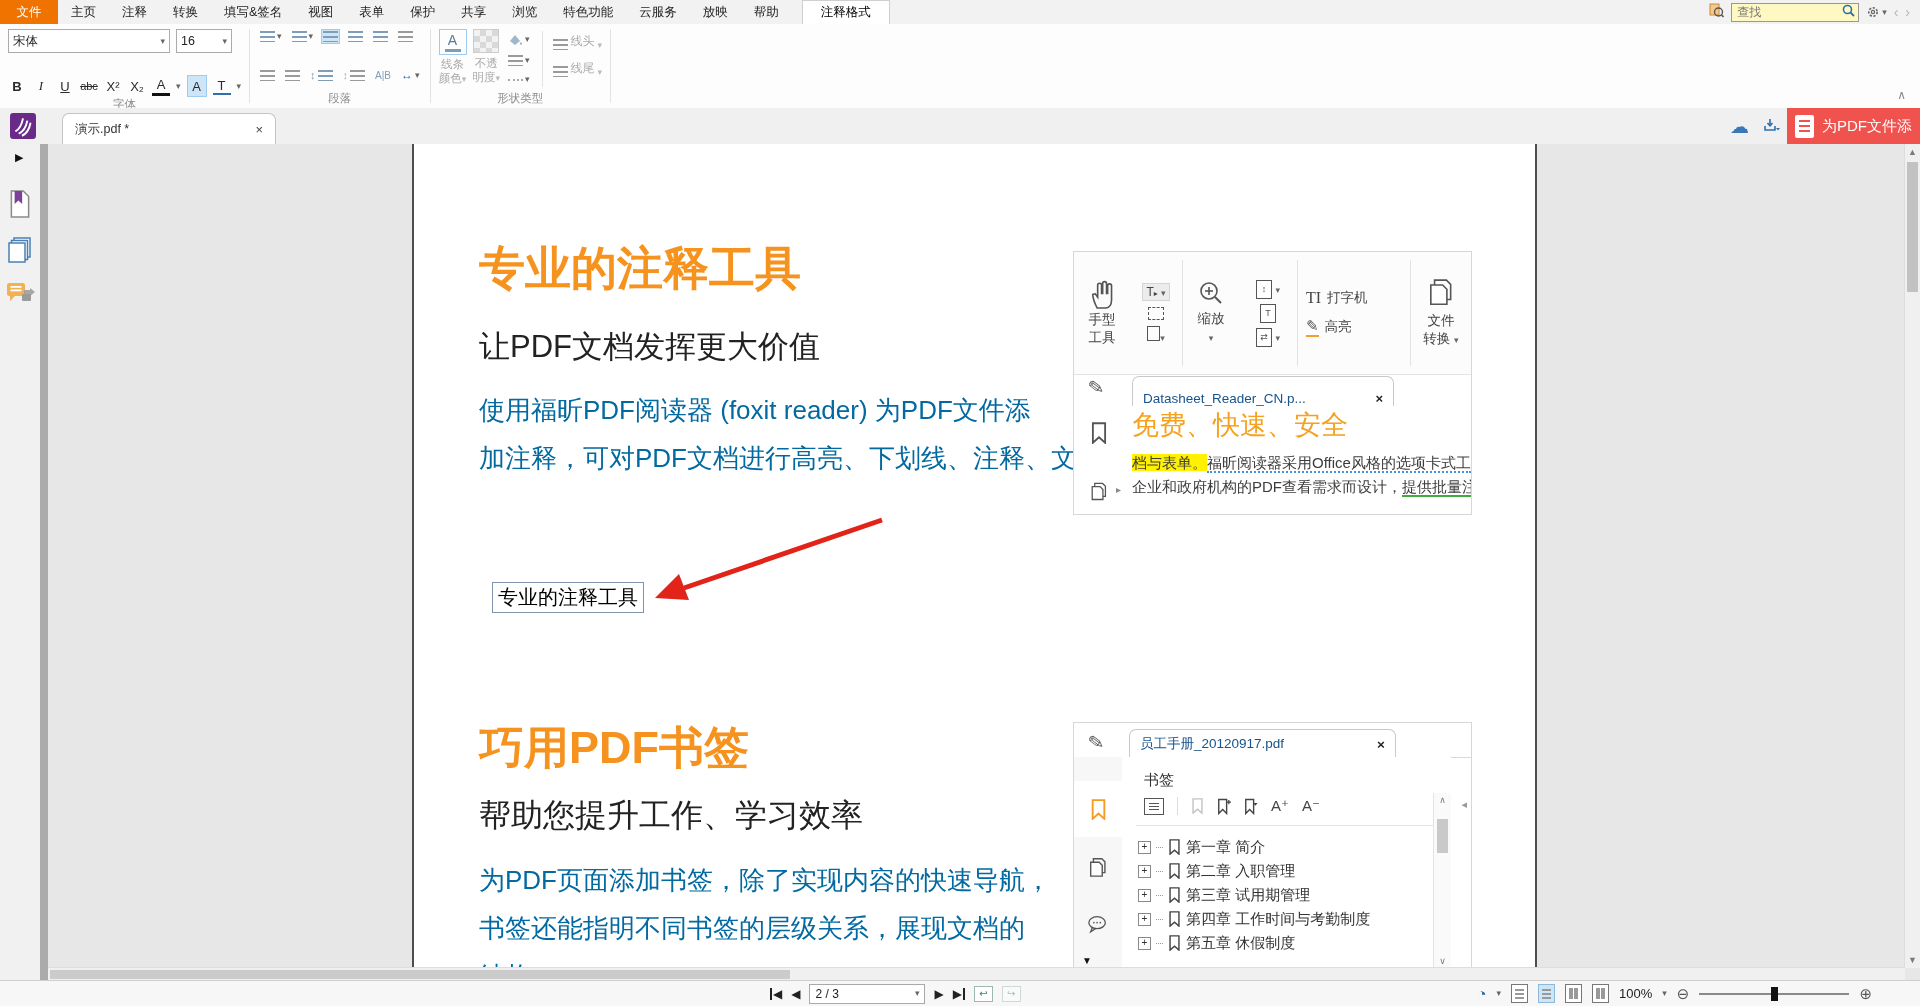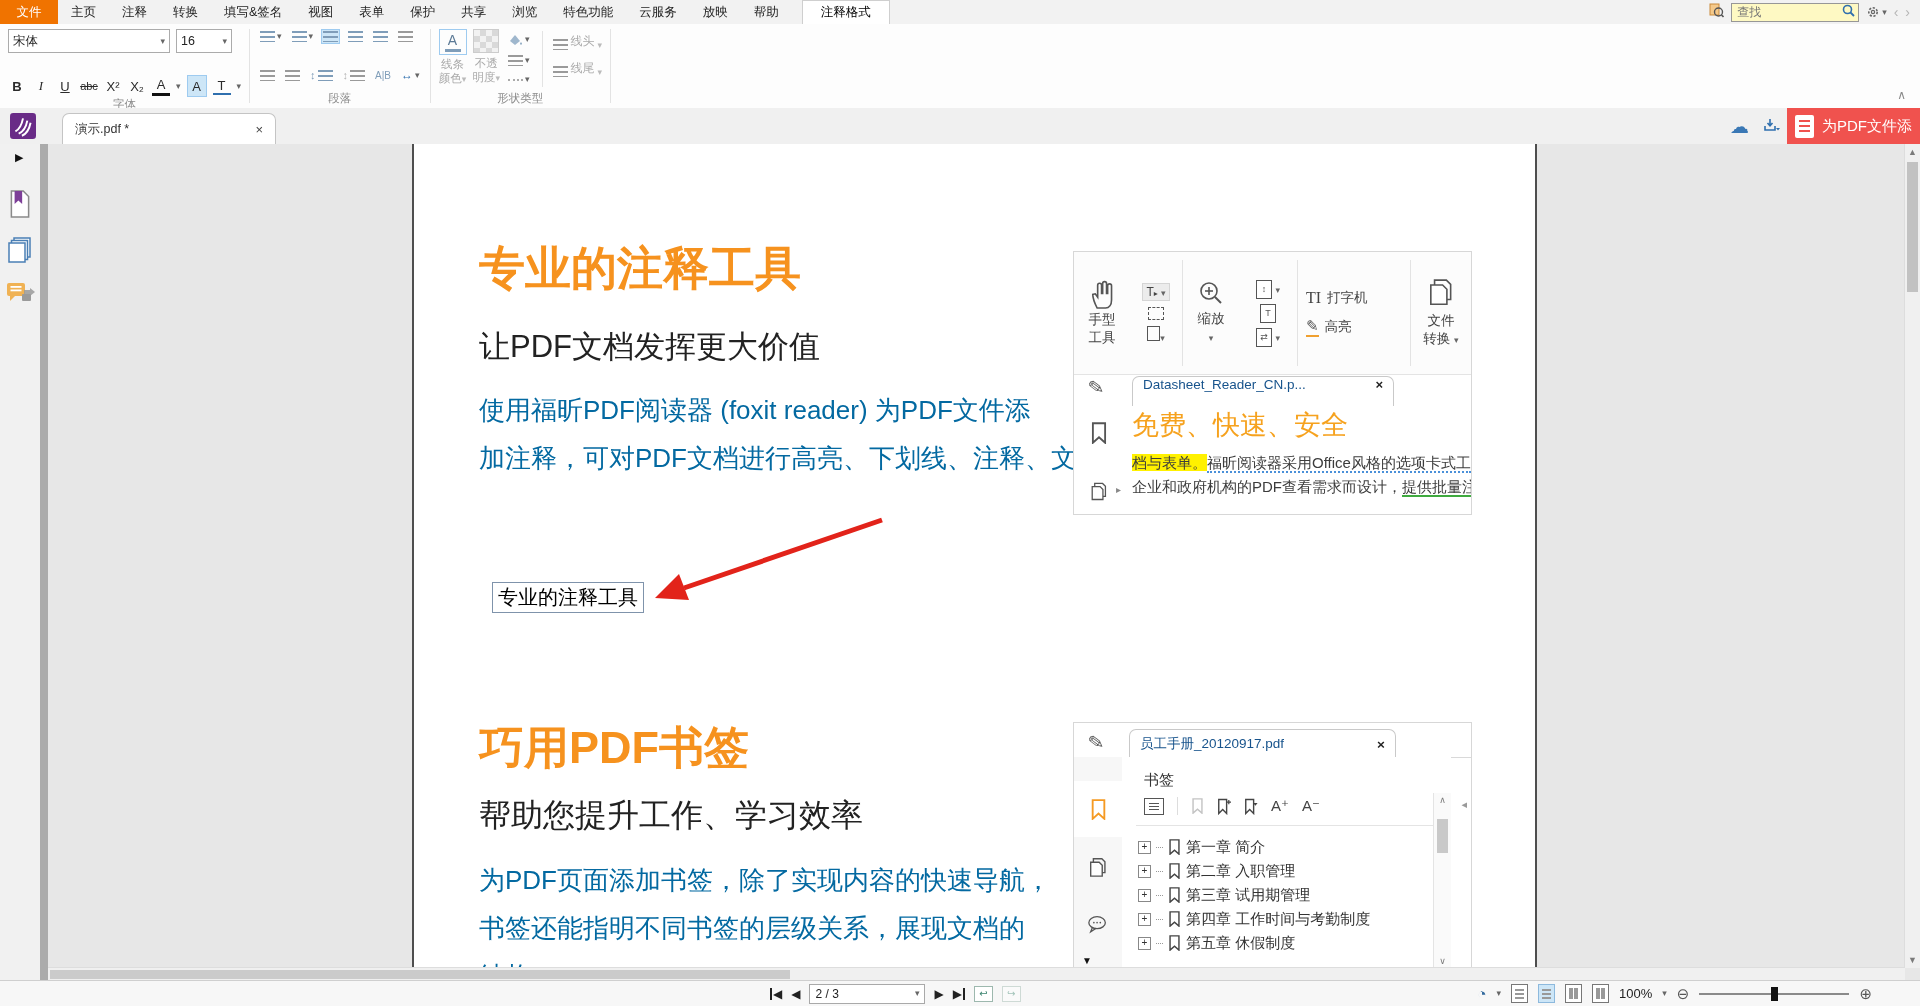--- a/index.html
+++ b/index.html
@@ -70,21 +70,21 @@
   
   .shot{position:absolute;left:659px;width:397px;background:#fff;border:1px solid #d7d7d7;overflow:hidden;}
   .shot1{top:107px;height:262px;}
   .shot2{top:578px;height:245px;}
   .s-toolbar{position:absolute;left:0;top:0;right:0;height:122px;display:flex;align-items:stretch;background:#fcfcfc;border-bottom:1px solid #e4e4e4;}
   .s-col{display:flex;flex-direction:column;align-items:center;justify-content:center;color:#444;}
   .s-div{width:1px;background:#e3e3e3;margin:8px 0;}
   .s-lab{font-size:13.5px;color:#444;line-height:1.3;text-align:center;}
   .pgico{width:14px;height:17px;border:1.3px solid #555;display:flex;align-items:center;justify-content:center;font-size:9px;color:#555;background:#fff;}
   .s-tabrow{position:absolute;left:0;top:122px;right:0;height:31px;}
-  .s-tab{position:absolute;left:58px;top:2px;width:240px;height:29px;background:#fff;border:1px solid #c9c9c9;border-bottom:none;border-radius:7px 7px 0 0;display:flex;align-items:flex-start;padding:0 10px;font-size:13.5px;color:#17538c;}
+  .s-tab{position:absolute;left:58px;top:2px;width:240px;height:29px;background:#fff;border:1px solid #c9c9c9;border-bottom:none;border-radius:7px 7px 0 0;display:flex;align-items:flex-end;padding:0 10px;font-size:13.5px;color:#17538c;}
   .s-tab .x{margin-left:auto;color:#222;font-weight:bold;font-size:13px;}
   .s-pencil{position:absolute;left:14px;top:2px;font-size:19px;color:#555;transform:rotate(-8deg);}
   .s-rail{position:absolute;left:0;width:50px;color:#555;}
   .s-content{position:absolute;left:58px;top:153px;right:0;bottom:0;overflow:hidden;}
   .s-head{font-size:27px;color:#f6a21e;white-space:nowrap;margin:2px 0 8px;}
   .s-line{font-size:15px;line-height:23.5px;color:#3c3c3c;white-space:nowrap;}
   .ymark{background:#fff100;}
   .bluedot{border-bottom:2px dotted #4a90d9;}
   .greenun{border-bottom:2px solid #3faa3f;}
   

